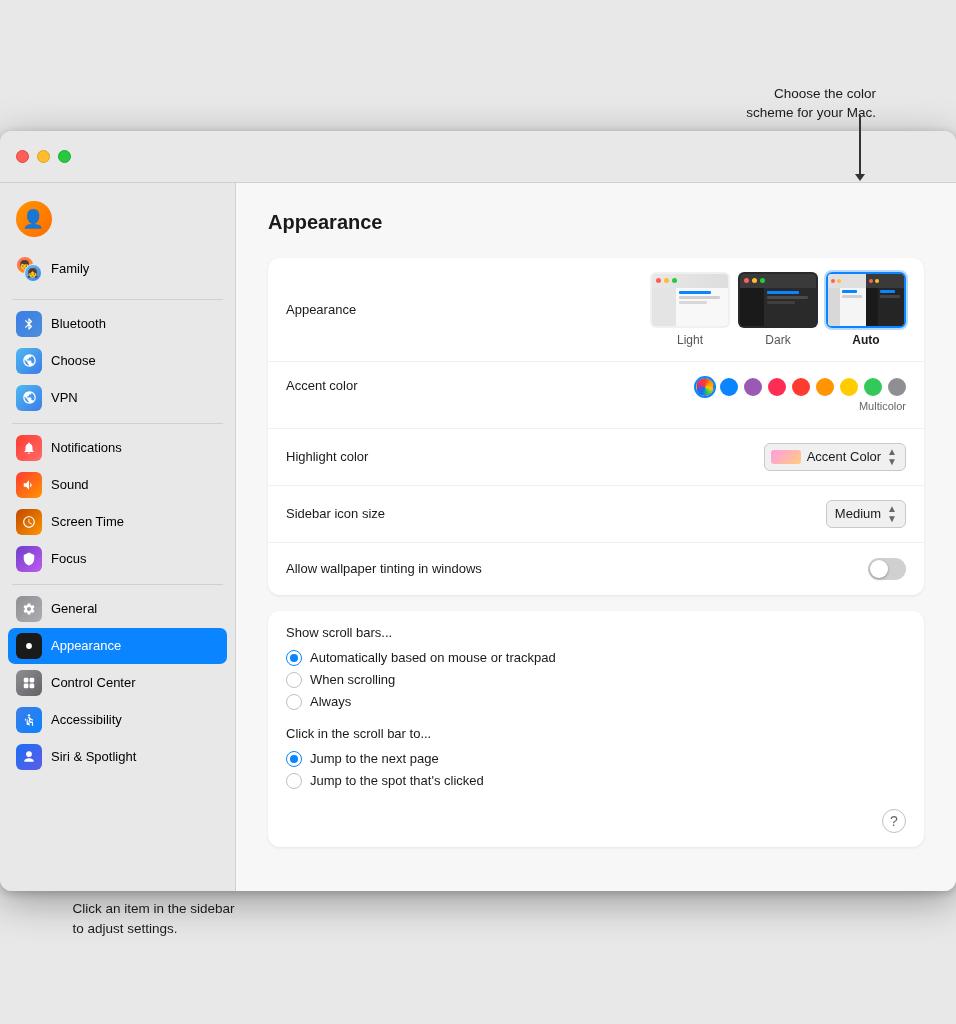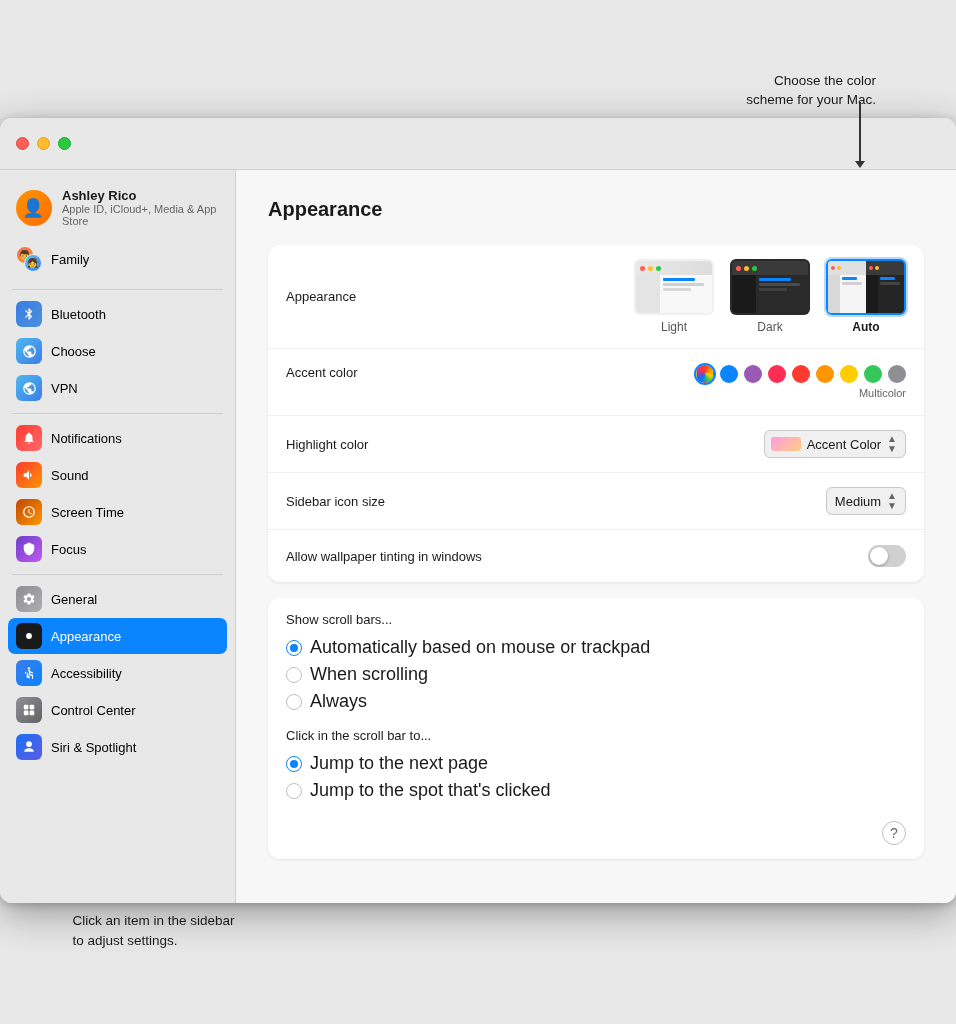--- a/index.html
+++ b/index.html
@@ -291,21 +291,21 @@
       flex: 1;
       display: flex;
       align-items: center;
       justify-content: flex-end;
       gap: 8px;
     }
 
     
     .appearance-options {
       display: flex;
-      gap: 16px;
+      gap: 8px;
       align-items: flex-end;
     }
 
     .appearance-option {
       display: flex;
       flex-direction: column;
       align-items: center;
       gap: 5px;
       cursor: pointer;
     }
@@ -570,21 +570,21 @@
       background: white;
     }
     .radio-circle.selected::after {
       content: '';
       width: 8px;
       height: 8px;
       border-radius: 50%;
       background: #0a84ff;
     }
     .radio-label {
-      font-size: 18px;
+      font-size: 13px;
       color: #1a1a1a;
     }
 
     .scrollbars-section {
       background: #fff;
       border-radius: 12px;
       padding: 14px 18px 14px 18px;
       margin-bottom: 16px;
       box-shadow: 0 1px 3px rgba(0,0,0,0.08);
     }
@@ -642,24 +642,20 @@
       <div class="traffic-light tl-green"></div>
     </div>
   </div>
 
   <div class="window-content">
 
     <div class="sidebar">
 
       <div class="user-profile">
         <div class="avatar-wrap">👤</div>
-        <div class="user-info">
-          <div class="user-name">Ashley Rico</div>
-          <div class="user-sub">Apple ID, iCloud+, Media &amp; App Store</div>
-        </div>
       </div>
 
       <div class="family-item">
         <div class="family-avatars">
           <div class="family-av1">👦</div>
           <div class="family-av2">👧</div>
         </div>
         <span class="item-label">Family</span>
       </div>
 
@@ -749,42 +745,42 @@
         </div>
 
         <div class="sidebar-item active">
           <div class="icon-wrap icon-appearance">
             <svg width="14" height="14" viewBox="0 0 24 24" fill="white">
               <circle cx="12" cy="12" r="5"></circle>
               <path d="M12 1v3M12 20v3M4.22 4.22l2.12 2.12M17.66 17.66l2.12 2.12M1 12h3M20 12h3M4.22 19.78l2.12-2.12M17.66 6.34l2.12-2.12"></path>
             </svg>
           </div>
           <span class="item-label">Appearance</span>
-        </div>
-
-        <div class="sidebar-item">
-          <div class="icon-wrap icon-accessibility">
-            <svg width="14" height="14" viewBox="0 0 24 24" fill="white">
-              <circle cx="12" cy="4" r="2"></circle>
-              <path d="M19 13v-2c-1.54.02-3.09-.75-4.07-1.83l-1.29-1.43c-.17-.19-.38-.34-.61-.45-.01 0-.01-.01-.02-.01H13c-.35-.2-.75-.3-1.19-.26C10.76 7.11 10 8.04 10 9.09V15c0 1.1.9 2 2 2h5v5h2v-5.5c0-1.1-.9-2-2-2h-3v-3.45c1.29 1.07 3.25 1.94 5 1.95zm-9 7H8v-7H5v-2c0-.55.45-1 1-1h1.33C7.12 11.33 7 11.68 7 12v2h2v-2c0-1.63 1.08-3.01 2.56-3.49.14.09.29.17.44.26V13h-1v2h2v7z"></path>
-            </svg>
-          </div>
-          <span class="item-label">Accessibility</span>
         </div>
 
         <div class="sidebar-item">
           <div class="icon-wrap icon-controlcenter">
             <svg width="14" height="14" viewBox="0 0 24 24" fill="white">
               <rect x="3" y="3" width="8" height="8" rx="2"></rect>
               <rect x="13" y="3" width="8" height="8" rx="2"></rect>
               <rect x="3" y="13" width="8" height="8" rx="2"></rect>
               <rect x="13" y="13" width="8" height="8" rx="2"></rect>
             </svg>
           </div>
           <span class="item-label">Control Center</span>
+        </div>
+
+        <div class="sidebar-item">
+          <div class="icon-wrap icon-accessibility">
+            <svg width="14" height="14" viewBox="0 0 24 24" fill="white">
+              <circle cx="12" cy="4" r="2"></circle>
+              <path d="M19 13v-2c-1.54.02-3.09-.75-4.07-1.83l-1.29-1.43c-.17-.19-.38-.34-.61-.45-.01 0-.01-.01-.02-.01H13c-.35-.2-.75-.3-1.19-.26C10.76 7.11 10 8.04 10 9.09V15c0 1.1.9 2 2 2h5v5h2v-5.5c0-1.1-.9-2-2-2h-3v-3.45c1.29 1.07 3.25 1.94 5 1.95zm-9 7H8v-7H5v-2c0-.55.45-1 1-1h1.33C7.12 11.33 7 11.68 7 12v2h2v-2c0-1.63 1.08-3.01 2.56-3.49.14.09.29.17.44.26V13h-1v2h2v7z"></path>
+            </svg>
+          </div>
+          <span class="item-label">Accessibility</span>
         </div>
 
         <div class="sidebar-item">
           <div class="icon-wrap icon-siri">
             <svg width="14" height="14" viewBox="0 0 24 24" fill="white">
               <path d="M12 2a5 5 0 1 0 0 10A5 5 0 0 0 12 2zm0 12c-5.33 0-8 2.67-8 4v2h16v-2c0-1.33-2.67-4-8-4z"></path>
             </svg>
           </div>
           <span class="item-label">Siri &amp; Spotlight</span>
         </div>

